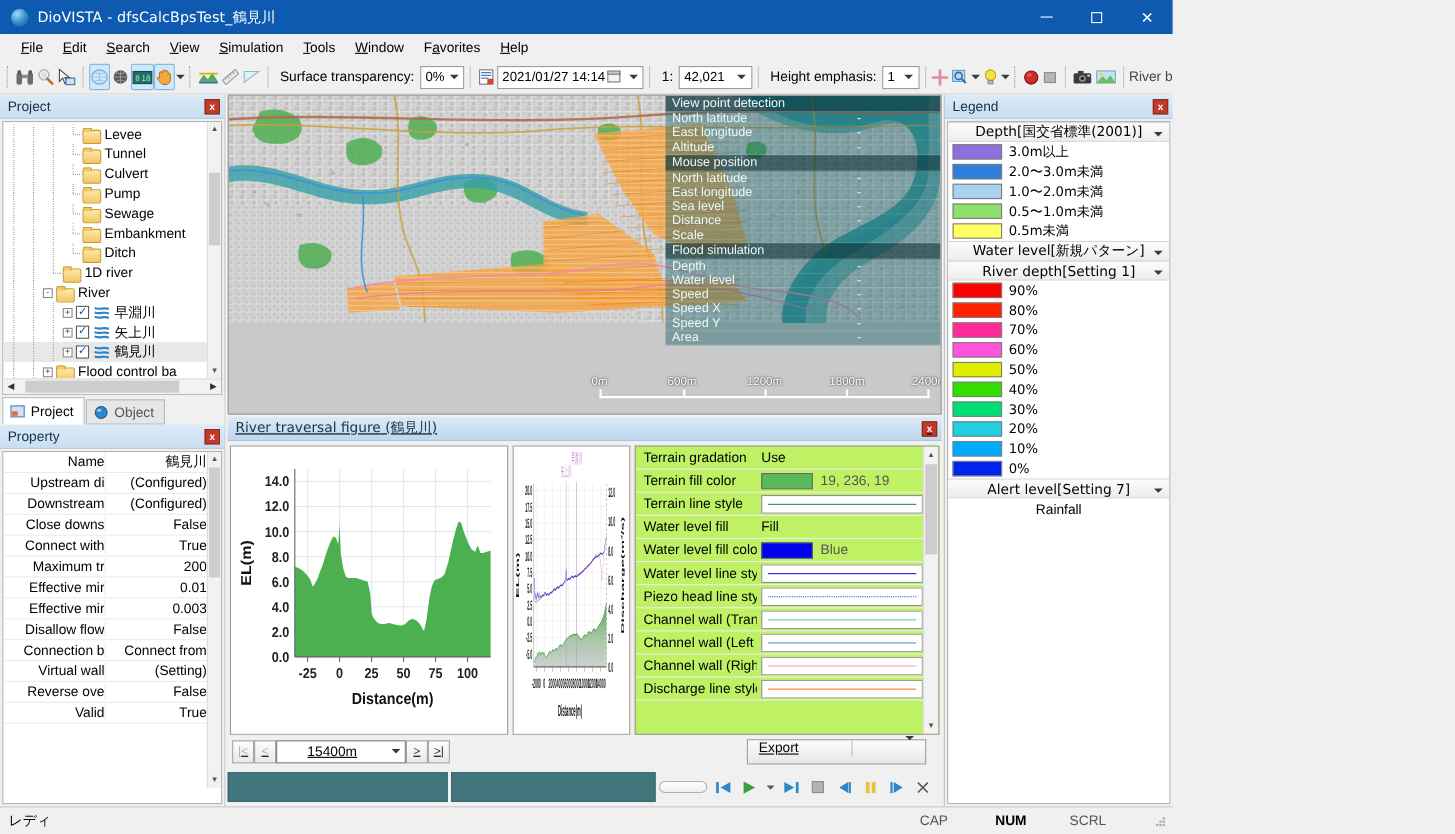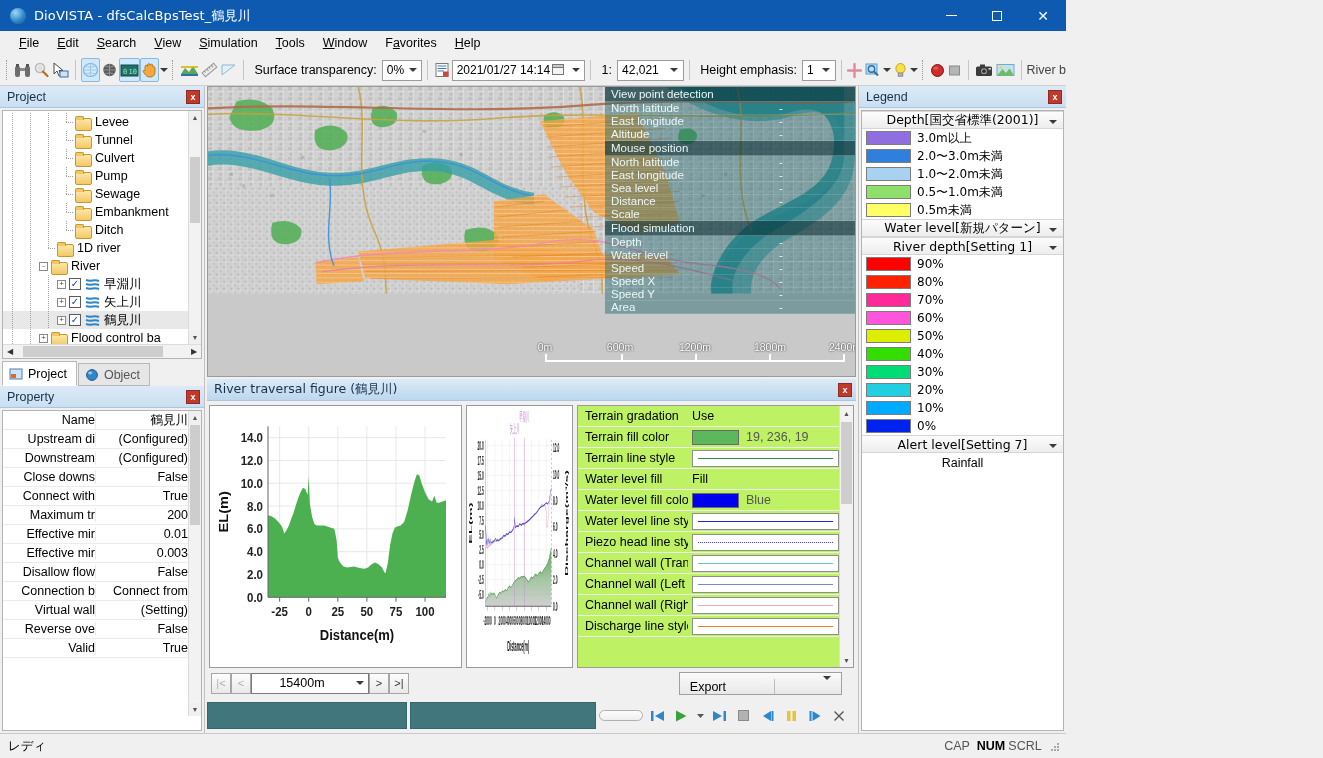--- a/index.html
+++ b/index.html
@@ -191,21 +191,21 @@
     white-space:nowrap;
   }
   .info-row {
     display:flex; background:rgba(20,92,100,.42); padding:0 6px; border-bottom:1px solid rgba(255,255,255,.12);
     white-space:nowrap;
   }
   .info-row .k { flex:1 1 auto; }
   .info-row .v { width:70px; flex:0 0 70px; }
 
   
-  .figpanel { flex:1 1 auto; display:flex; flex-direction:column; margin:2px 2px 0 2px; min-height:0; }
+  .figpanel { flex:1 1 auto; display:flex; flex-direction:column; margin:2px 2px 0 2px; min-height:0;text-decoration:underline; }
   .figpanel .panel-head { background:linear-gradient(#dceaf7,#bcd7ee); }
   .fig-body { flex:1 1 auto; display:flex; min-height:0; background:#f0f0f0; padding:4px 2px 0 2px; gap:4px; }
   .chartbox { background:#fff; border:1px solid #9a9a9a; position:relative; }
   .chart-left { flex:0 0 253px; }
   .chart-right { flex:1 1 auto; min-width:0; }
   .settings-box { flex:0 0 277px; background:#bef264; border:1px solid #9a9a9a; position:relative; overflow:hidden; }
   .srow { height:21px; display:flex; align-items:center; border-bottom:1px solid #ededed; font-size:12.5px; }
   .sname { width:110px; flex:0 0 110px; padding-left:7px; white-space:nowrap; overflow:hidden; }
   .sval { flex:1 1 auto; padding-left:4px; display:flex; align-items:center; white-space:nowrap; overflow:hidden; }
   .swatch { width:47px; height:15px; border:1px solid #6a6a6a; margin-right:7px; flex:0 0 47px; }
@@ -217,21 +217,21 @@
   .fig-footer { flex:0 0 30px; display:flex; align-items:center; padding:3px 4px; gap:0; }
   .navbtn {
     width:20px; height:21px; border:1px solid #a6a6a6; background:linear-gradient(#fdfdfd,#e9e9e9);
     display:flex; align-items:center; justify-content:center; font-size:11px; color:#333;
   }
   .navbtn.dis { color:#b0b0b0; }
   .dist-combo { width:118px; height:21px; border:1px solid #7a7a7a; background:#fff; display:flex; align-items:center; }
   .dist-combo .v { flex:1 1 auto; text-align:center; font-size:12.5px; }
   .export-btn {
     height:23px; border:1px solid #a0a0a0; background:linear-gradient(#fbfbfb,#e8e8e8);
-    display:flex; align-items:flex-end; padding:0 10px; font-size:12.5px; margin-left:auto; margin-right:10px;gap:40px;
+    display:flex; align-items:flex-start; padding:0 10px; font-size:12.5px; margin-left:auto; margin-right:10px;gap:40px;
   }
   .export-btn .sep { width:1px; height:15px; background:#bdbdbd; margin:0 8px; }
 
   
   .timeline { flex:0 0 35px; display:flex; align-items:center; padding:3px 2px; gap:3px; }
   .tl-block { height:27px; background:#41777c; border:1px solid #35666b; }
   .tl-slider { flex:1 1 auto; height:14px; position:relative; display:flex; align-items:center; }
   .tl-track { width:100%; height:11px; border:1px solid #b0b0b0; border-radius:6px; background:linear-gradient(#fdfdfd,#efefef); }
   .playbar { display:flex; align-items:center; gap:2px; padding-right:6px; }
   .pb { width:22px; height:20px; display:flex; align-items:center; justify-content:center; }
@@ -247,21 +247,21 @@
   .leg-group .gt { font-family:"DejaVu Sans", sans-serif; font-size:12.5px; }
   .leg-group .gcaret { position:absolute; right:6px; }
   .leg-item { height:18px; display:flex; align-items:center; padding-left:4px; font-size:12.5px; }
   .leg-sw { width:45px; height:14px; border:1px solid #7d7d7d; margin-right:6px; flex:0 0 45px; }
   .leg-txt { font-family:"DejaVu Sans", sans-serif; font-size:12px; }
   .leg-plain { height:19px; display:flex; align-items:center; justify-content:center; font-size:12.5px; background:#fff; }
 
   
   .statusbar {
     height:25px; flex:0 0 25px; background:#f0f0f0; border-top:1px solid #c8c8c8;
-    display:flex; align-items:center; padding:0 4px 0 8px; font-size:12.5px;
+    display:flex; align-items:center; padding:0 4px 0 8px; font-size:12.5px;gap:36px;
   }
   .statusbar .sp { flex:1 1 auto; }
   .st-ind { width:34px; text-align:center; color:#555; }
   .st-ind.on { color:#000; font-weight:bold; }
   .grip-dots { width:16px; height:16px; margin-left:4px; }
 
   svg { display:block; }
   .nosel { user-select:none; }
 </style>
 </head>

